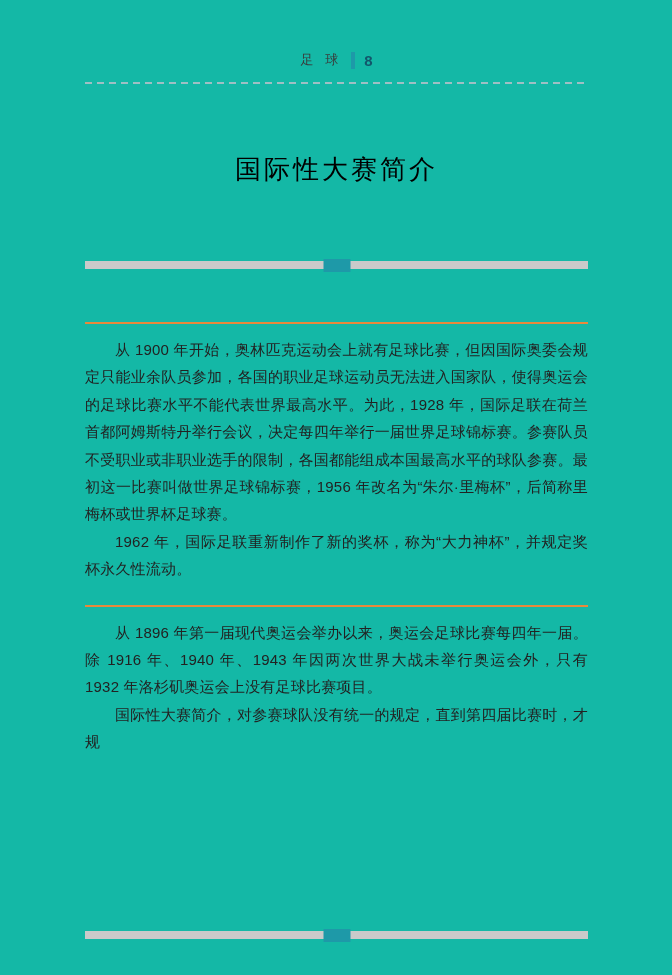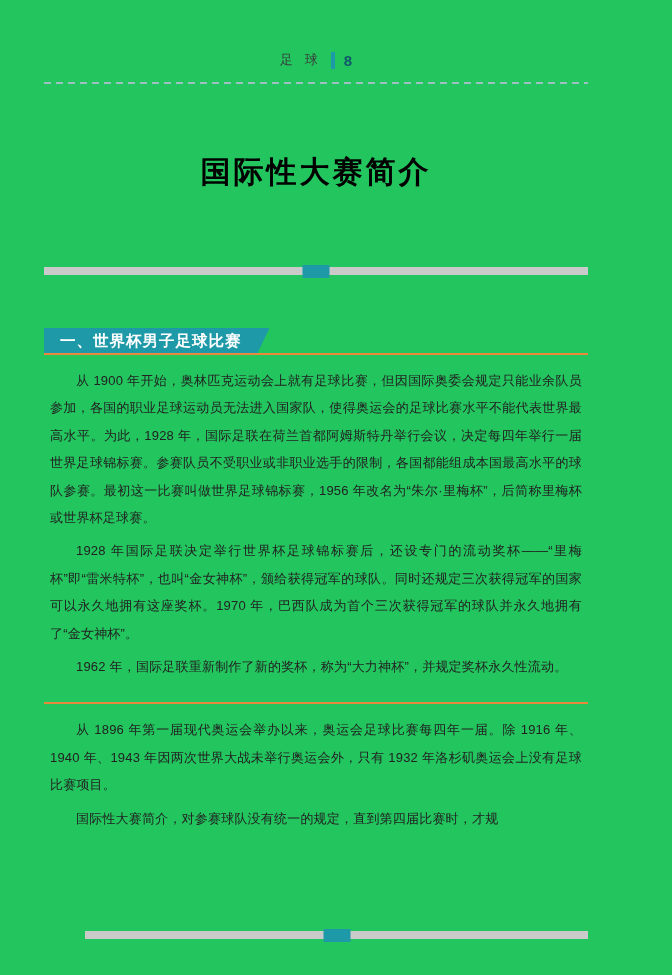--- a/index.html
+++ b/index.html
@@ -1,26 +1,26 @@
 <!DOCTYPE html>
 <html><head>
 <meta charset="utf-8">
 <style>
   html, body { margin: 0; padding: 0; background: #ffffff; }
   .page {
     position: relative;
     width: 672px;
     height: 975px;
     margin: 0 auto;
-    background: #22c55e;
+    background: #14b8a6;
     font-family: "Liberation Sans", "DejaVu Sans", sans-serif;
     color: #1a1a1a;
     overflow: hidden;
     box-sizing: border-box;
-    padding: 50px 84px 0 44px;
+    padding: 50px 84px 0 85px;
   }
 
   
   .page-header {
     display: flex;
     justify-content: center;
     align-items: center;
     height: 20px;
   }
   .book-title {
@@ -48,22 +48,22 @@
       90deg,
       #9fbfc4 0px, #9fbfc4 7px,
       transparent 7px, transparent 12px
     );
   }
 
   
   .chapter-title {
     margin: 68px 0 8px 0;
     text-align: center;
-    font-size: 30px;
-    font-weight: bold;
+    font-size: 26px;
+    font-weight: normal;
     letter-spacing: 3px;
     color: #000000;
   }
 
   
   .deco-bar {
     position: relative;
     height: 13px;
     margin-top: 72px;
   }
@@ -107,22 +107,22 @@
     vertical-align: bottom;
   }
   .orange-rule {
     height: 2px;
     background: #e8893c;
     margin-top: 0;
   }
 
   
   .body-para {
-    margin: 6px;
-    font-size: 13px;
+    margin: 0;
+    font-size: 15px;
     line-height: 27.4px;
     text-align: justify;
     text-indent: 2em;
     color: #222222;
     letter-spacing: 0.2px;
   }
   .body-para.first { margin-top: 12px; }
 </style>
 </head>
 <body>
@@ -139,25 +139,23 @@
 
   <h1 class="chapter-title">国际性大赛简介</h1>
 
   <div class="deco-bar">
     <span class="gray-track"></span>
     <span class="deco-accent"></span>
   </div>
 
   <section>
     <div class="section-heading-wrap">
-      <div class="section-banner">一、世界杯男子足球比赛</div>
       <div class="orange-rule"></div>
     </div>
     <p class="body-para first">从 1900 年开始，奥林匹克运动会上就有足球比赛，但因国际奥委会规定只能业余队员参加，各国的职业足球运动员无法进入国家队，使得奥运会的足球比赛水平不能代表世界最高水平。为此，1928 年，国际足联在荷兰首都阿姆斯特丹举行会议，决定每四年举行一届世界足球锦标赛。参赛队员不受职业或非职业选手的限制，各国都能组成本国最高水平的球队参赛。最初这一比赛叫做世界足球锦标赛，1956 年改名为“朱尔·里梅杯”，后简称里梅杯或世界杯足球赛。</p>
-    <p class="body-para">1928 年国际足联决定举行世界杯足球锦标赛后，还设专门的流动奖杯——“里梅杯”即“雷米特杯”，也叫“金女神杯”，颁给获得冠军的球队。同时还规定三次获得冠军的国家可以永久地拥有这座奖杯。1970 年，巴西队成为首个三次获得冠军的球队并永久地拥有了“金女神杯”。</p>
     <p class="body-para">1962 年，国际足联重新制作了新的奖杯，称为“大力神杯”，并规定奖杯永久性流动。</p>
   </section>
 
   <section>
     <div class="section-heading-wrap second">
       <div class="orange-rule"></div>
     </div>
     <p class="body-para first">从 1896 年第一届现代奥运会举办以来，奥运会足球比赛每四年一届。除 1916 年、1940 年、1943 年因两次世界大战未举行奥运会外，只有 1932 年洛杉矶奥运会上没有足球比赛项目。</p>
     <p class="body-para">国际性大赛简介，对参赛球队没有统一的规定，直到第四届比赛时，才规</p>
   </section>

